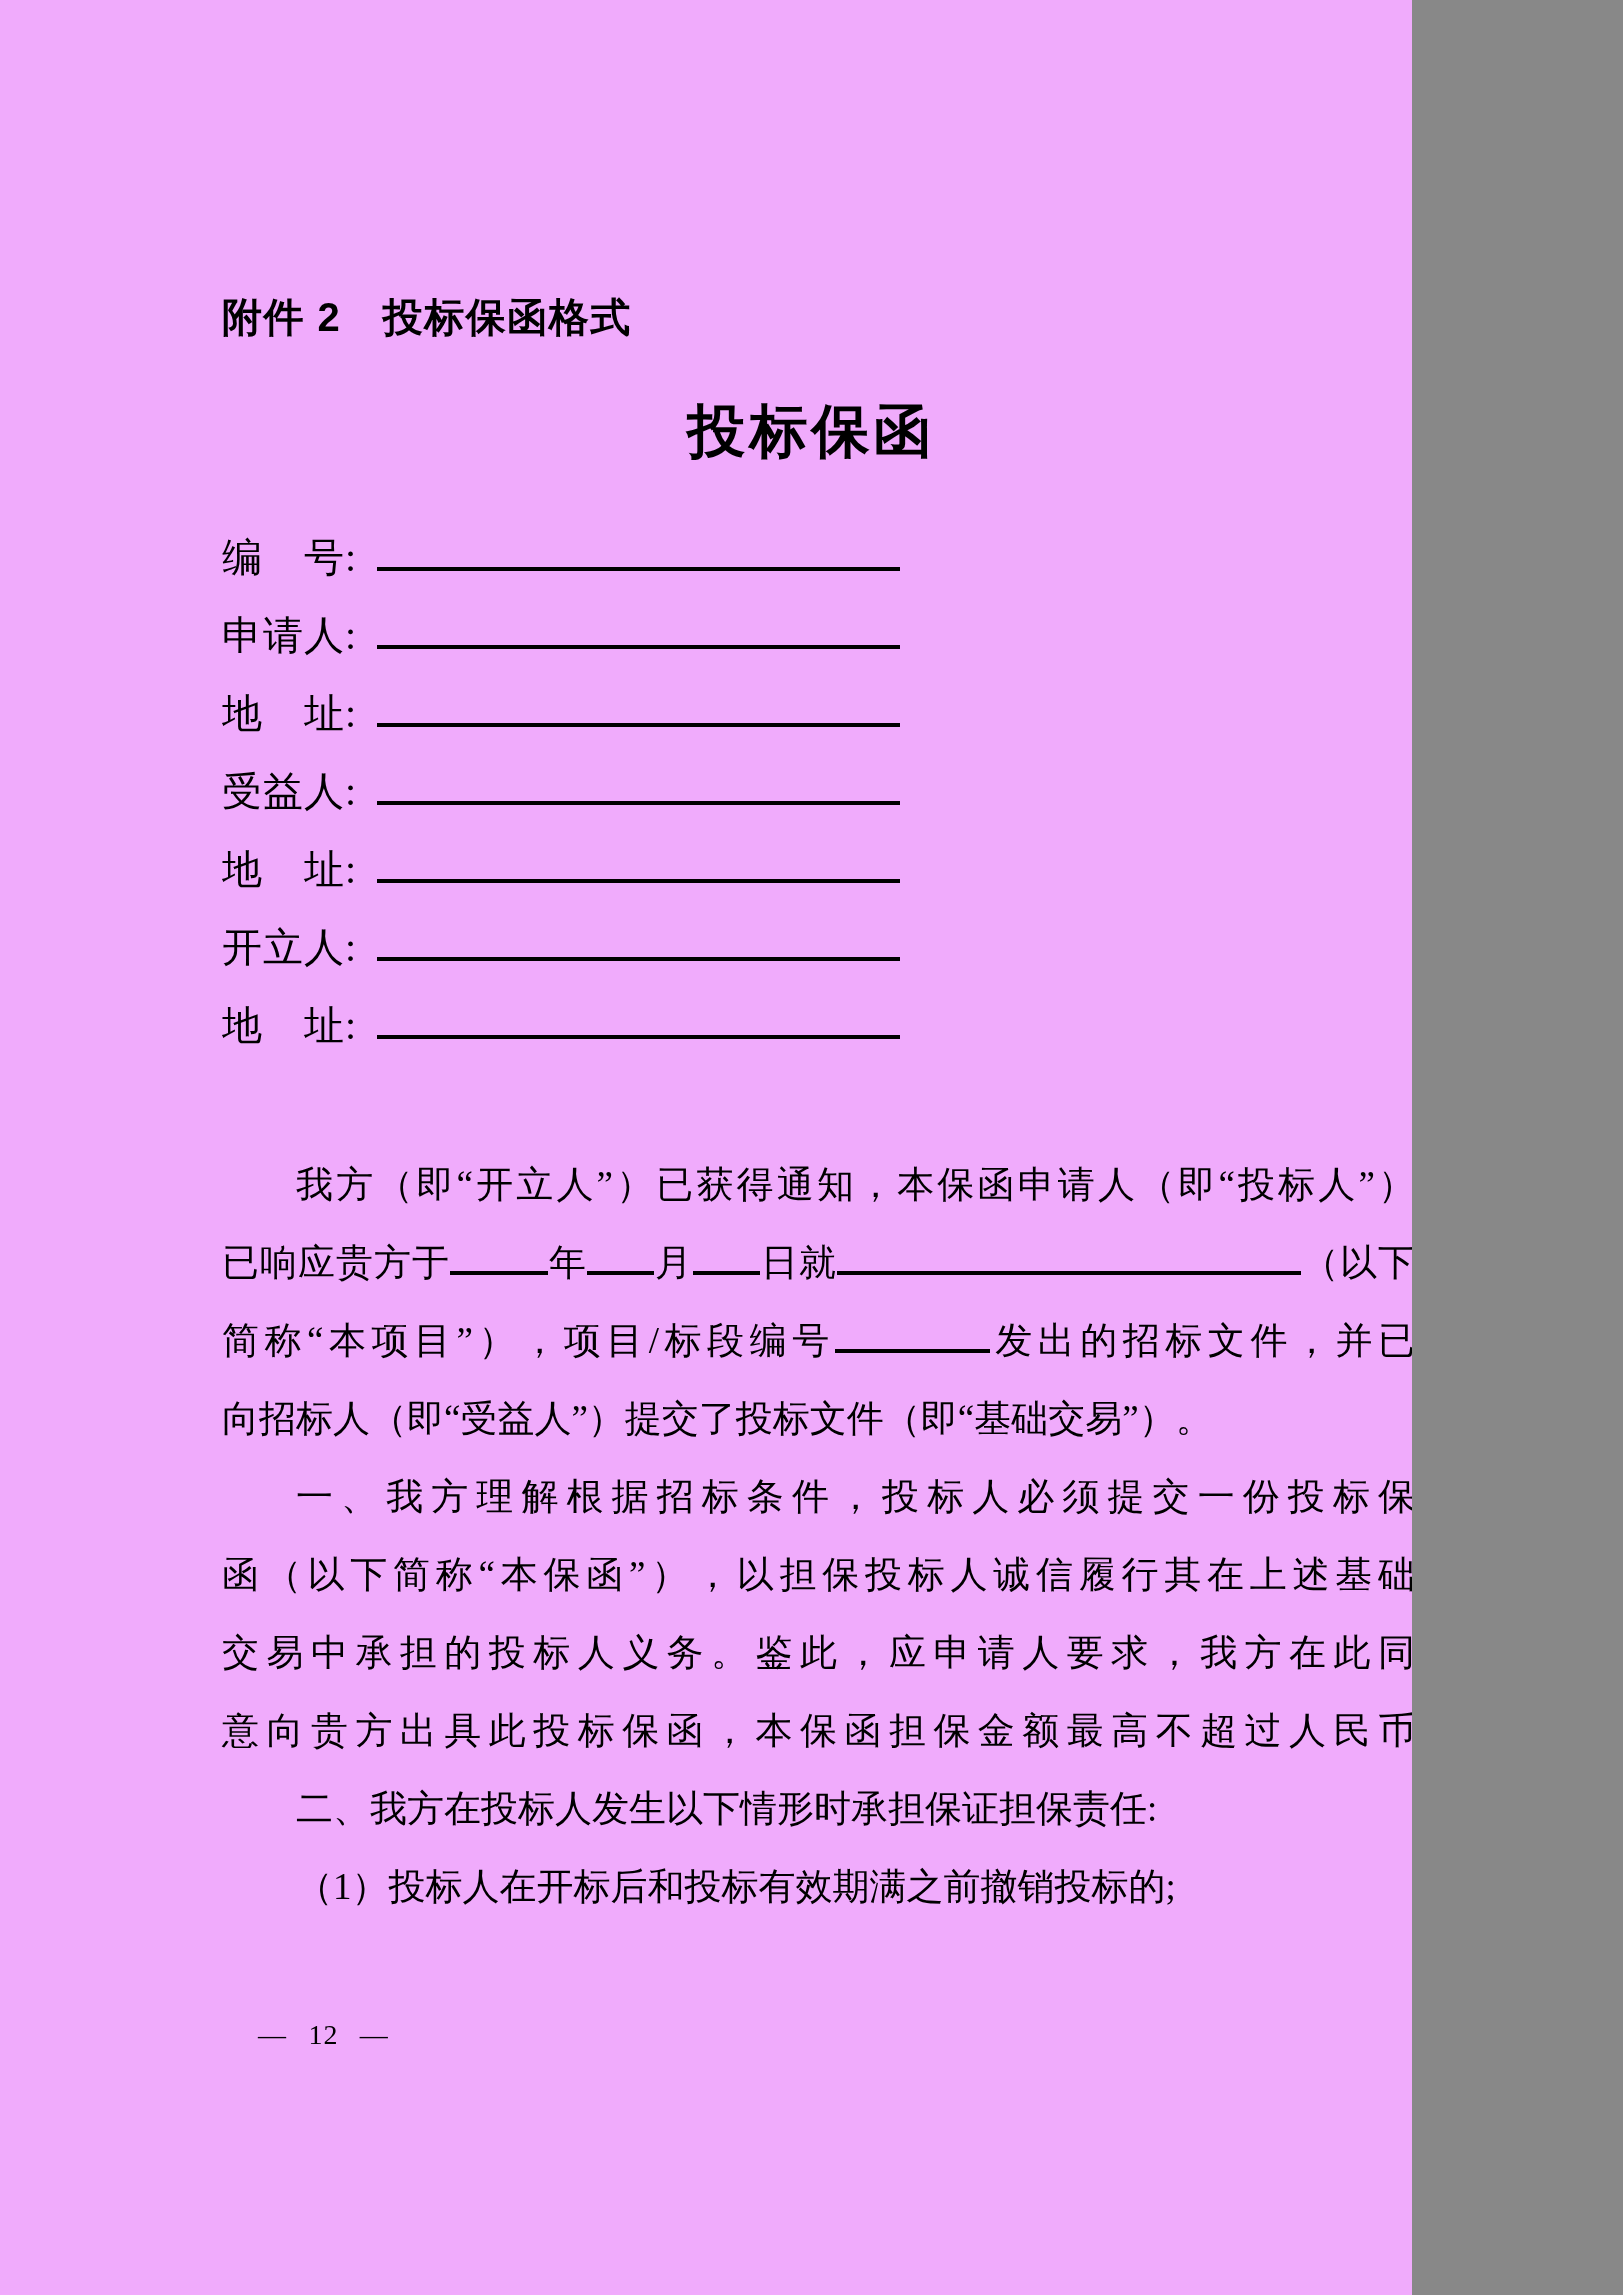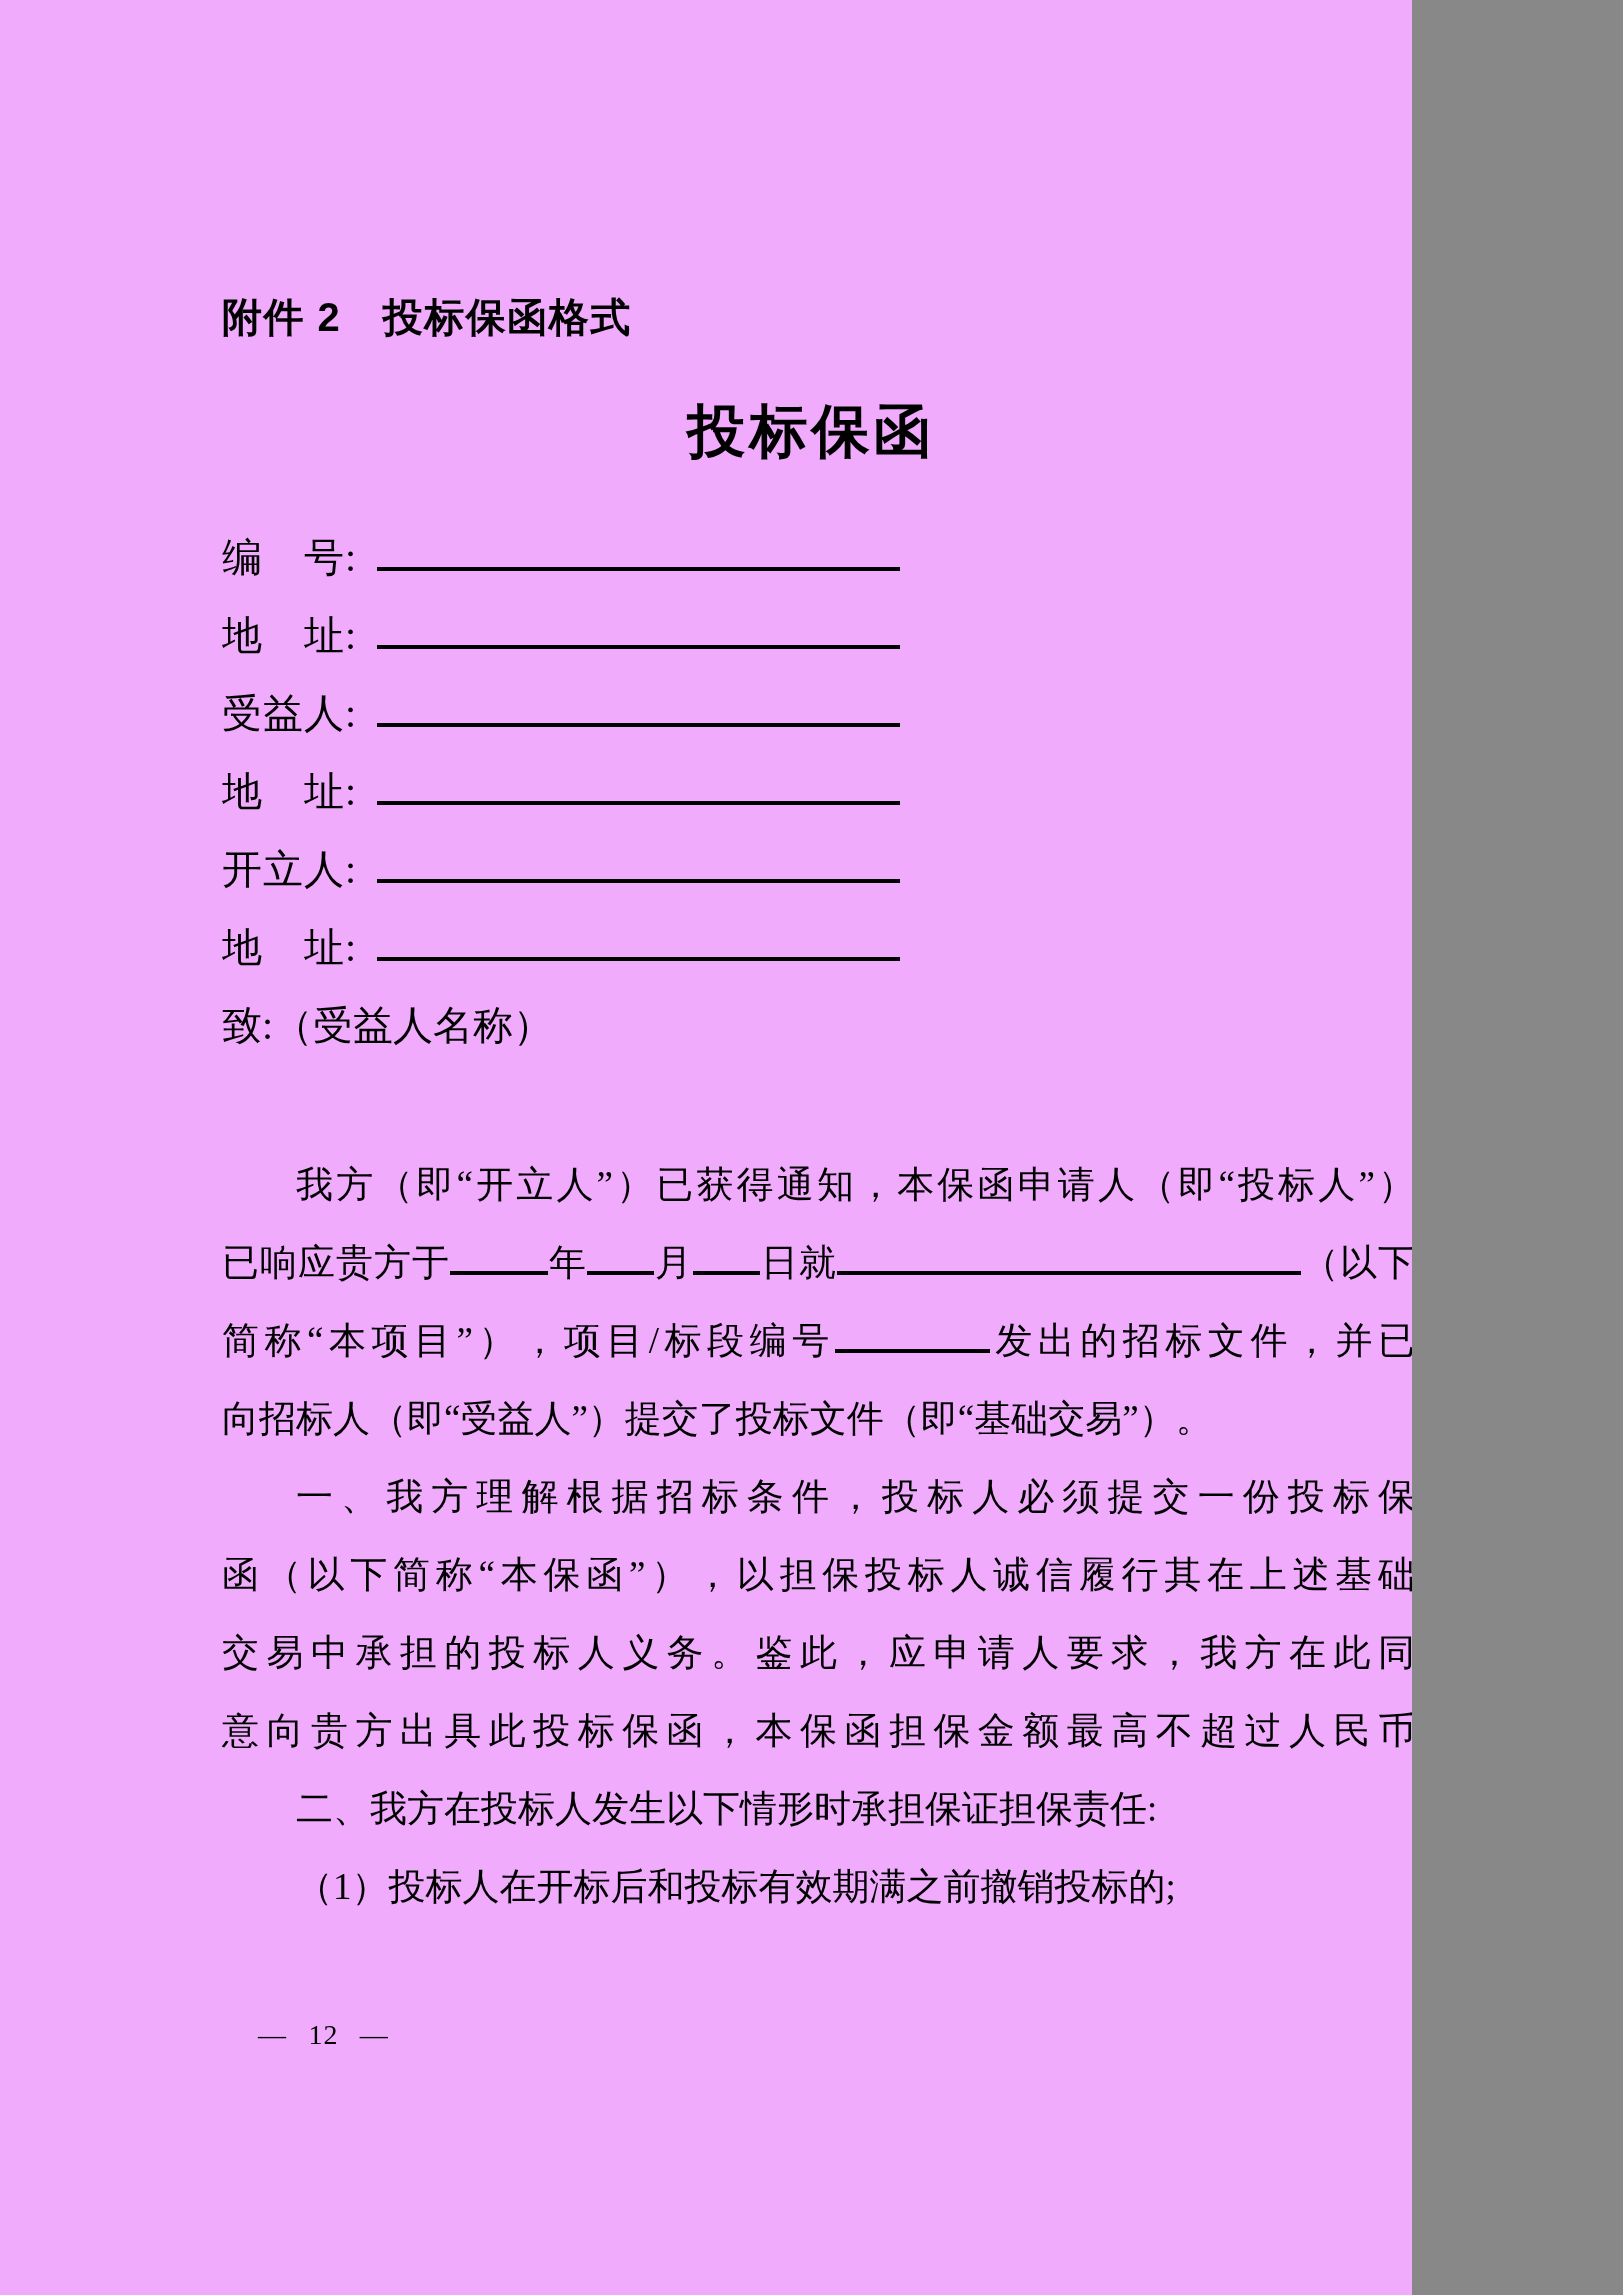--- a/index.html
+++ b/index.html
@@ -108,26 +108,26 @@
 
 <div class="page">
 
   <div class="attachment-header">附件 2　投标保函格式</div>
 
   <div class="doc-title">投标保函</div>
 
   <div class="form-fields">
 
     <div class="form-row"><span class="label">编　号:</span><span class="fill-line" style="width: 523px;"></span></div>
+      <div class="form-row"><span class="label">申请人:</span><span class="fill-line" style="width: 523px;"></span></div>
       <div class="form-row"><span class="label">地　址:</span><span class="fill-line" style="width: 523px;"></span></div>
       <div class="form-row"><span class="label">受益人:</span><span class="fill-line" style="width: 523px;"></span></div>
       <div class="form-row"><span class="label">地　址:</span><span class="fill-line" style="width: 523px;"></span></div>
       <div class="form-row"><span class="label">开立人:</span><span class="fill-line" style="width: 523px;"></span></div>
       <div class="form-row"><span class="label">地　址:</span><span class="fill-line" style="width: 523px;"></span></div>
-      <div class="salutation">致:（受益人名称）</div>
   </div>
 
   <div class="body-text">
 
   <div class="body-line j" style="text-indent: 74px;"><span>我方（即“开立人”）已获得通知，本保函申请人（即“投标人”）</span></div>
       <div class="body-line j" style="text-indent: 0px;"><span>已响应贵方于</span><span class="blank" style="width: 98px;"></span><span>年</span><span class="blank" style="width: 67px;"></span><span>月</span><span class="blank" style="width: 67px;"></span><span>日就</span><span class="blank" style="width: 464px;"></span><span>（以下</span></div>
       <div class="body-line j" style="text-indent: 0px;"><span>简称“本项目”），项目/标段编号</span><span class="blank" style="width: 155px;"></span><span>发出的招标文件，并已</span></div>
       <div class="body-line" style="text-indent: 0px;"><span>向招标人（即“受益人”）提交了投标文件（即“基础交易”）。</span></div>
       <div class="body-line j" style="text-indent: 74px;"><span>一、我方理解根据招标条件，投标人必须提交一份投标保</span></div>
       <div class="body-line j" style="text-indent: 0px;"><span>函（以下简称“本保函”），以担保投标人诚信履行其在上述基础</span></div>

